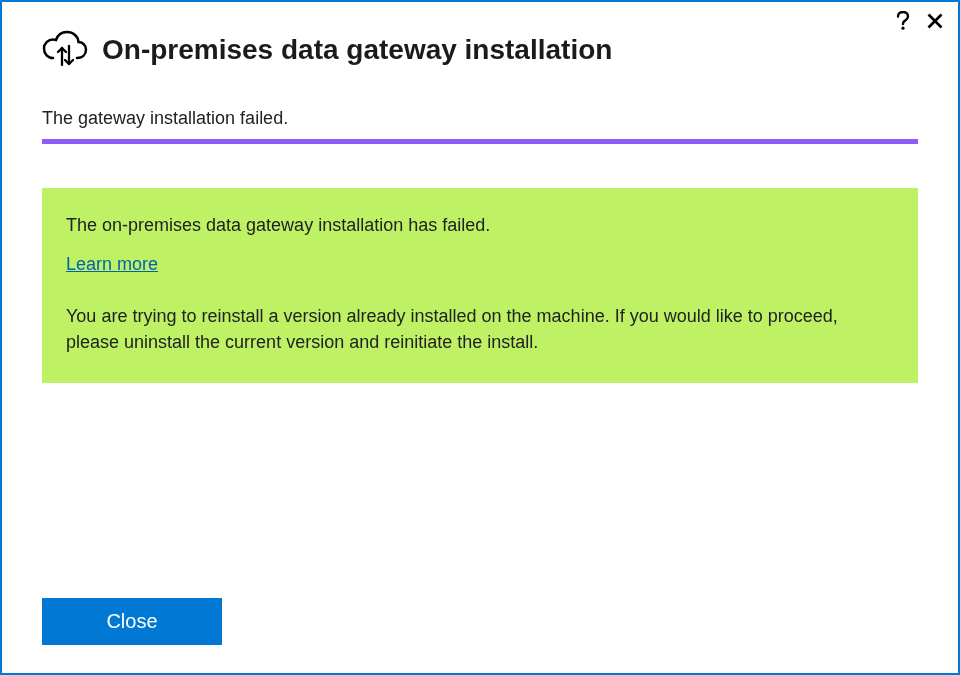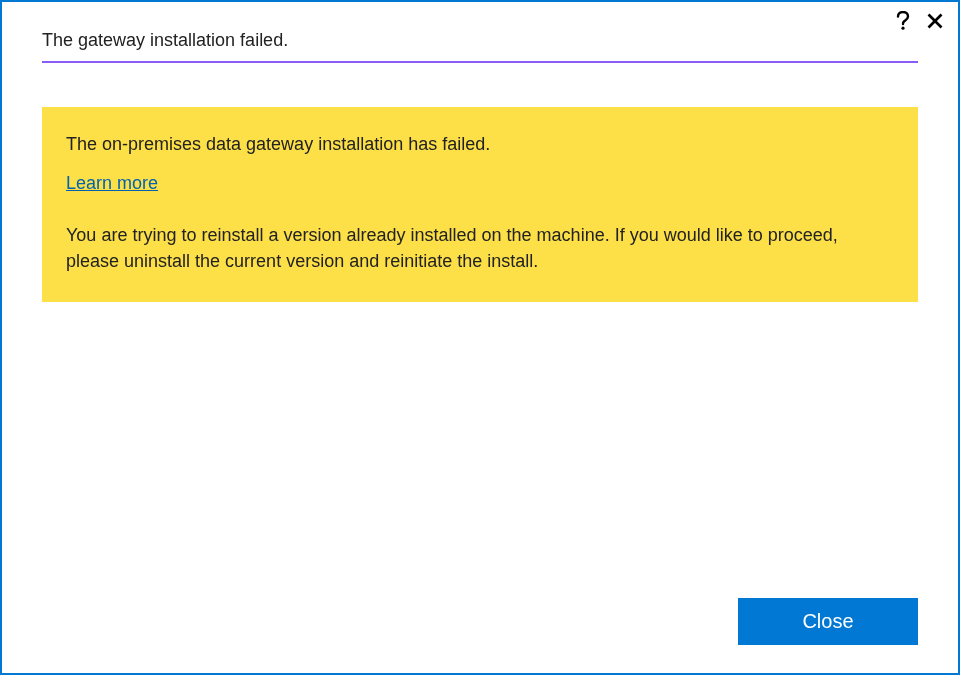--- a/index.html
+++ b/index.html
@@ -45,24 +45,24 @@
       color: #1b1b1b;
     }
     .content {
       padding: 0 40px;
       flex: 1;
     }
     .status-line {
       font-size: 18px;
       color: #222;
       padding: 28px 0 10px 0;
-      border-bottom: 2px solid #8b5cf6;
+      border-bottom: 5px solid #8b5cf6;
     }
     .error-box {
-      background: #fde047;
+      background: #bef264;
       margin-top: 44px;
       padding: 24px 24px 28px 24px;
     }
     .error-title {
       font-size: 18px;
       color: #222;
       line-height: 1.5;
     }
     .learn-link {
       color: #0062b1;
@@ -73,21 +73,20 @@
       margin-top: 15px;
     }
     .error-detail {
       font-size: 18px;
       color: #222;
       margin-top: 28px;
       line-height: 1.45;
     }
     .footer {
       display: flex;
-      justify-content: flex-end;
       padding: 0 40px 28px 40px;
     }
     .close-btn {
       background: #0078d4;
       color: #fff;
       border: none;
       font-size: 20px;
       padding: 12px 0;
       width: 180px;
       cursor: pointer;
@@ -108,20 +107,34 @@
       </svg>
     </div>
     <div class="icon-btn">
       <svg width="16" height="16" viewBox="0 0 16 16">
         <line x1="1.5" y1="1.5" x2="14.5" y2="14.5" stroke="#000" stroke-width="2.6"></line>
         <line x1="14.5" y1="1.5" x2="1.5" y2="14.5" stroke="#000" stroke-width="2.6"></line>
       </svg>
     </div>
   </div>
 
+  <div class="header">
+    <span class="cloud-icon">
+      <svg width="46" height="40" viewBox="0 0 46 40">
+        <path d="M35 28 C41 28 44 24 44 19.5 C44 15 40.5 12 36.5 12 C36 6 31 2 25 2 C19.5 2 15.5 5.5 14 10 C13 9.7 12 9.5 11 9.5 C6 9.5 2 13.5 2 18.5 C2 24 6 28 11 28" fill="none" stroke="#000" stroke-width="2.5" stroke-linecap="round"></path>
+        <g stroke="#000" stroke-width="2.3" fill="none" stroke-linecap="round" stroke-linejoin="round">
+          <line x1="20" y1="18" x2="20" y2="35"></line>
+          <path d="M16 22 L20 18 L24 22"></path>
+          <line x1="27" y1="16" x2="27" y2="34"></line>
+          <path d="M23 30 L27 34 L31 30"></path>
+        </g>
+      </svg>
+    </span>
+    <h1 class="header-title">On-premises data gateway installation</h1>
+  </div>
 
   <div class="content">
     <div class="status-line">The gateway installation failed.</div>
 
     <div class="error-box">
       <div class="error-title">The on-premises data gateway installation has failed.</div>
       <a class="learn-link">Learn more</a>
       <div class="error-detail">You are trying to reinstall a version already installed on the machine. If you would like to proceed, please uninstall the current version and reinitiate the install.</div>
     </div>
   </div>

